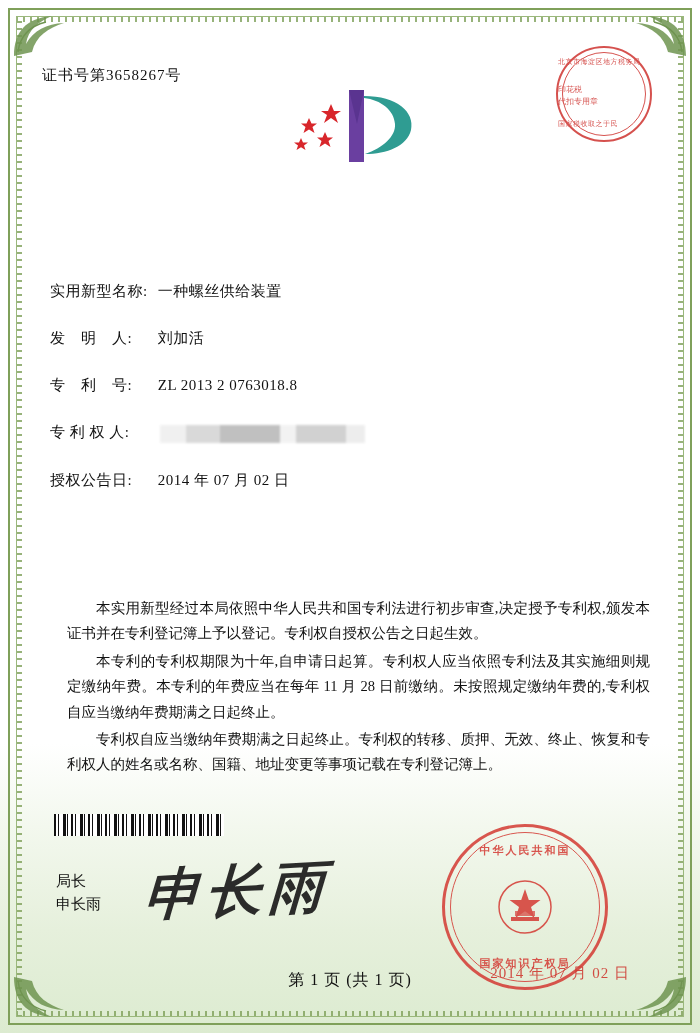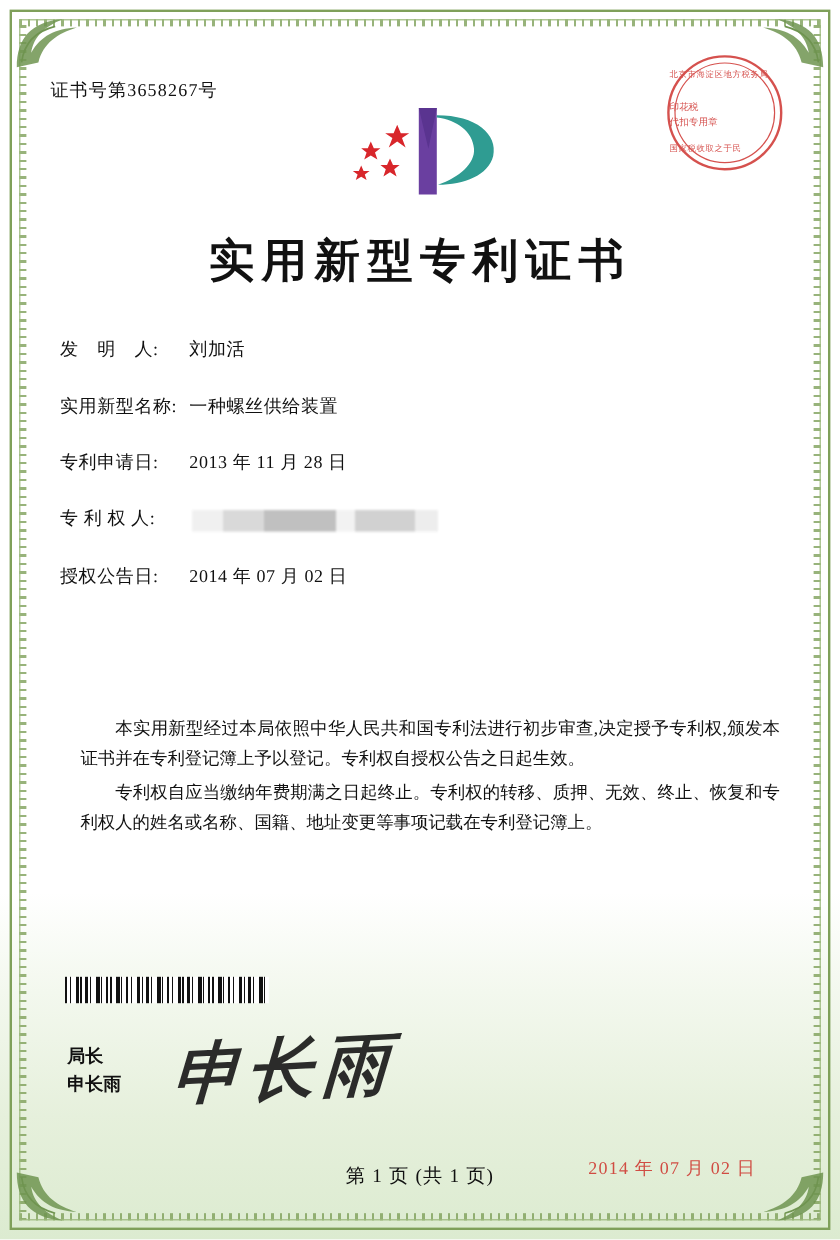--- a/index.html
+++ b/index.html
@@ -208,21 +208,20 @@
         #111 13px, #111 14px, #fff 14px, #fff 17px);
   }
 
   .signature-block {
     position: absolute;
     left: 22px;
     top: 836px;
     font-size: 15px;
     line-height: 1.5;
     color: #111;
-    font-weight: bold;
   }
   .handwriting {
     position: absolute;
     left: 110px;
     top: 820px;
     font-size: 56px;
     color: #1b1b1b;
     font-family: "DejaVu Serif", "Liberation Serif", serif;
     font-style: italic;
     font-weight: bold;
@@ -346,65 +345,78 @@
 
         <g fill="#d8262b">
           <polygon points="66,20 69,27 76,27 70,31 73,39 66,34 59,39 62,31 56,27 63,27"></polygon>
           <polygon points="44,34 46.5,39.5 52,39.5 47.5,43 49.5,49 44,45.5 38.5,49 40.5,43 36,39.5 41.5,39.5"></polygon>
           <polygon points="60,48 62.5,53.5 68,53.5 63.5,57 65.5,63 60,59.5 54.5,63 56.5,57 52,53.5 57.5,53.5"></polygon>
           <polygon points="36,54 38,58.5 43,58.5 39,61.5 40.5,66 36,63.2 31.5,66 33,61.5 29,58.5 34,58.5"></polygon>
         </g>
       </svg>
     </div>
 
-    <div class="title">实用新型专利证书</div>
 
     <div class="fields">
+
+      <div class="field">
+        <span class="lbl">实用新型名称:</span>
+        <span class="val">一种螺丝供给装置</span>
+      </div>
 
       <div class="field">
         <span class="lbl">发　明　人:</span>
         <span class="val">刘加活</span>
       </div>
 
       <div class="field">
-        <span class="lbl">实用新型名称:</span>
-        <span class="val">一种螺丝供给装置</span>
-      </div>
-
-
-      <div class="field">
-        <span class="lbl">专利申请日:</span>
-        <span class="val">2013 年 11 月 28 日</span>
-      </div>
+        <span class="lbl">专　利　号:</span>
+        <span class="val">ZL 2013 2 0763018.8</span>
+      </div>
+
 
       <div class="field">
         <span class="lbl">专 利 权 人:</span>
         <span class="redacted"></span>
       </div>
 
       <div class="field">
         <span class="lbl">授权公告日:</span>
         <span class="val">2014 年 07 月 02 日</span>
       </div>
 
     </div>
 
     <div class="paragraphs">
       <p>本实用新型经过本局依照中华人民共和国专利法进行初步审查,决定授予专利权,颁发本证书并在专利登记簿上予以登记。专利权自授权公告之日起生效。</p>
+      <p>本专利的专利权期限为十年,自申请日起算。专利权人应当依照专利法及其实施细则规定缴纳年费。本专利的年费应当在每年 11 月 28 日前缴纳。未按照规定缴纳年费的,专利权自应当缴纳年费期满之日起终止。</p>
       <p>专利权自应当缴纳年费期满之日起终止。专利权的转移、质押、无效、终止、恢复和专利权人的姓名或名称、国籍、地址变更等事项记载在专利登记簿上。</p>
     </div>
 
     <div class="barcode"></div>
 
     <div class="signature-block">
       <div>局长</div>
       <div>申长雨</div>
     </div>
 
     <div class="handwriting">申长雨</div>
 
+    <div class="seal-main">
+      <div class="ring2"></div>
+      <div class="txt-top">中华人民共和国</div>
+      <div class="star">
+        <svg viewBox="0 0 60 60" xmlns="http://www.w3.org/2000/svg">
+          <circle cx="30" cy="30" r="26" fill="none" stroke="#d43a33" stroke-width="1.5"></circle>
+          <polygon points="30,12 33.8,23 45.5,23 36,30 39.6,41 30,34.2 20.4,41 24,30 14.5,23 26.2,23" fill="#d43a33"></polygon>
+          <rect x="16" y="40" width="28" height="4" fill="#d43a33"></rect>
+          <rect x="20" y="34" width="20" height="5" fill="#d43a33" opacity="0.8"></rect>
+        </svg>
+      </div>
+      <div class="txt-bottom">国家知识产权局</div>
+    </div>
 
     <div class="seal-date">2014 年 07 月 02 日</div>
 
     <div class="footer">第 1 页 (共 1 页)</div>
 
   </div>
 </div>
 
 </body></html>

